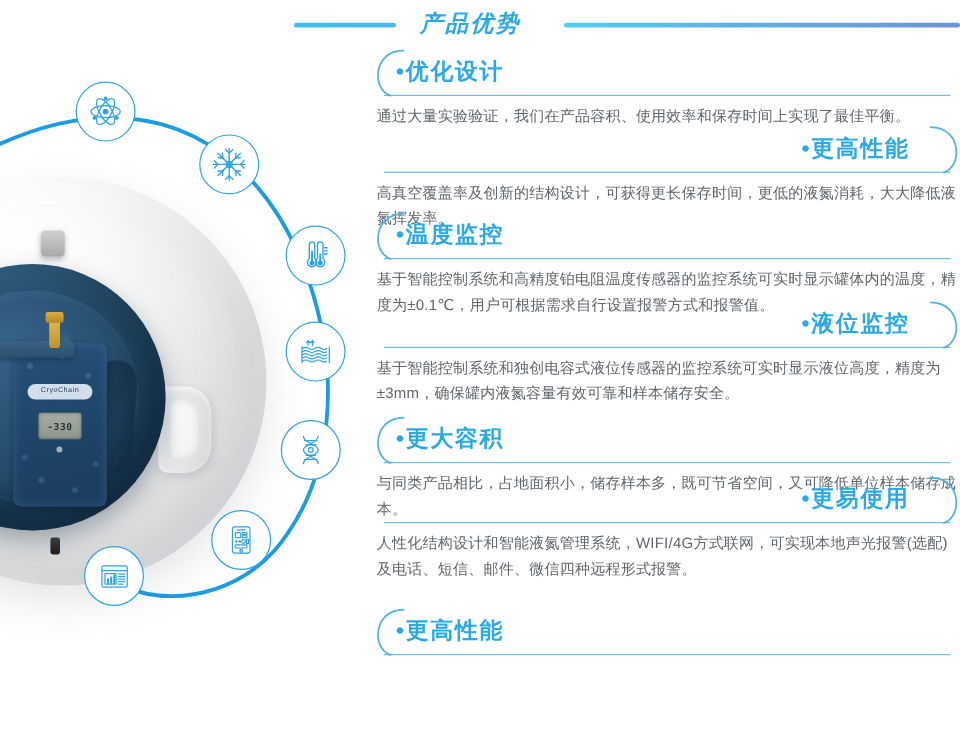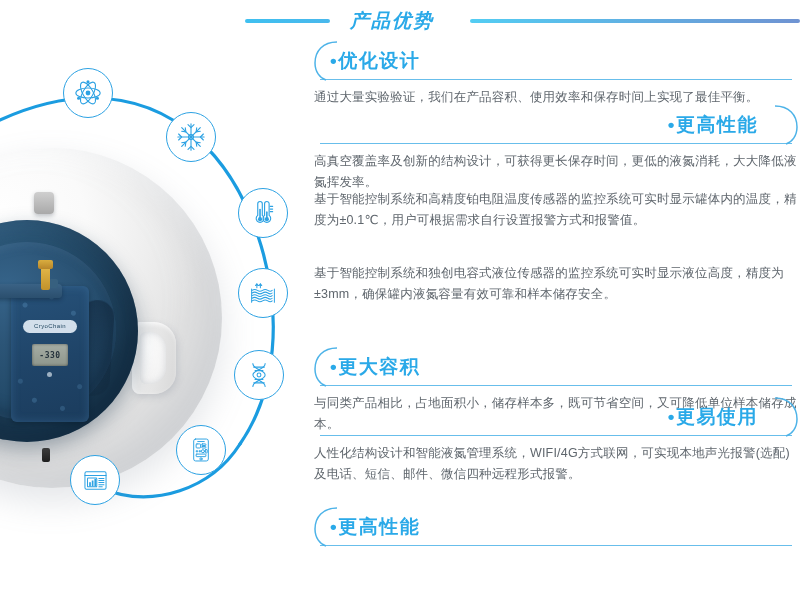--- a/index.html
+++ b/index.html
@@ -322,24 +322,42 @@
             <path d="M25 1 C11 1 3 10 3 22 C3 31 8 37 14 39" stroke="#4db3e8" stroke-width="1.5" fill="none"></path>
           </svg>
         </div>
         <div class="feat-title">•优化设计</div>
         <div class="feat-rule"></div>
       </div>
       <div class="feat-body">通过大量实验验证，我们在产品容积、使用效率和保存时间上实现了最佳平衡。</div>
     </div>
 
     <div class="feature lft" style="top:182px;">
+      <div class="feat-head">
+        <div class="bracket">
+          <svg width="26" height="40" viewBox="0 0 26 40" fill="none">
+            <path d="M25 1 C11 1 3 10 3 22 C3 31 8 37 14 39" stroke="#4db3e8" stroke-width="1.5" fill="none"></path>
+          </svg>
+        </div>
+        <div class="feat-title">•温度监控</div>
+        <div class="feat-rule"></div>
+      </div>
       <div class="feat-body">基于智能控制系统和高精度铂电阻温度传感器的监控系统可实时显示罐体内的温度，精度为±0.1℃，用户可根据需求自行设置报警方式和报警值。</div>
     </div>
 
     <div class="feature rgt" style="top:256px;">
+      <div class="feat-head">
+        <div class="bracket">
+          <svg width="26" height="40" viewBox="0 0 26 40" fill="none">
+            <path d="M1 1 C15 1 23 10 23 22 C23 31 18 37 12 39" stroke="#4db3e8" stroke-width="1.5" fill="none"></path>
+          </svg>
+        </div>
+        <div class="feat-title">•液位监控</div>
+        <div class="feat-rule"></div>
+      </div>
       <div class="feat-body">基于智能控制系统和独创电容式液位传感器的监控系统可实时显示液位高度，精度为±3mm，确保罐内液氮容量有效可靠和样本储存安全。</div>
     </div>
 
     <div class="feature lft" style="top:352px;">
       <div class="feat-head">
         <div class="bracket">
           <svg width="26" height="40" viewBox="0 0 26 40" fill="none">
             <path d="M25 1 C11 1 3 10 3 22 C3 31 8 37 14 39" stroke="#4db3e8" stroke-width="1.5" fill="none"></path>
           </svg>
         </div>

